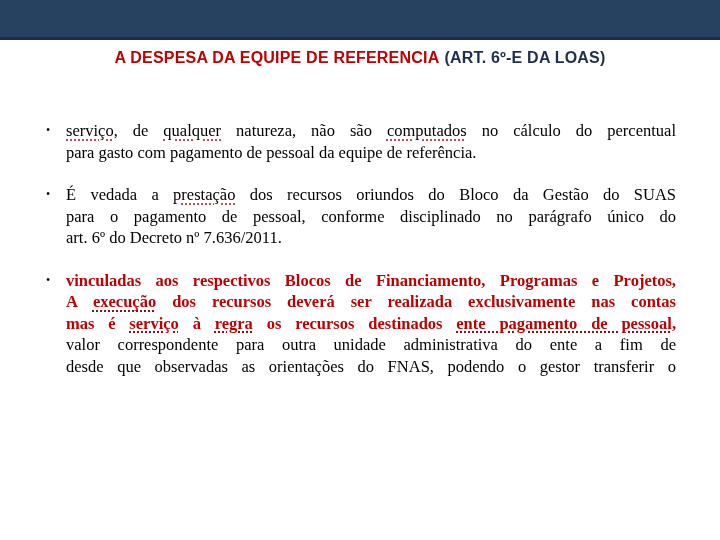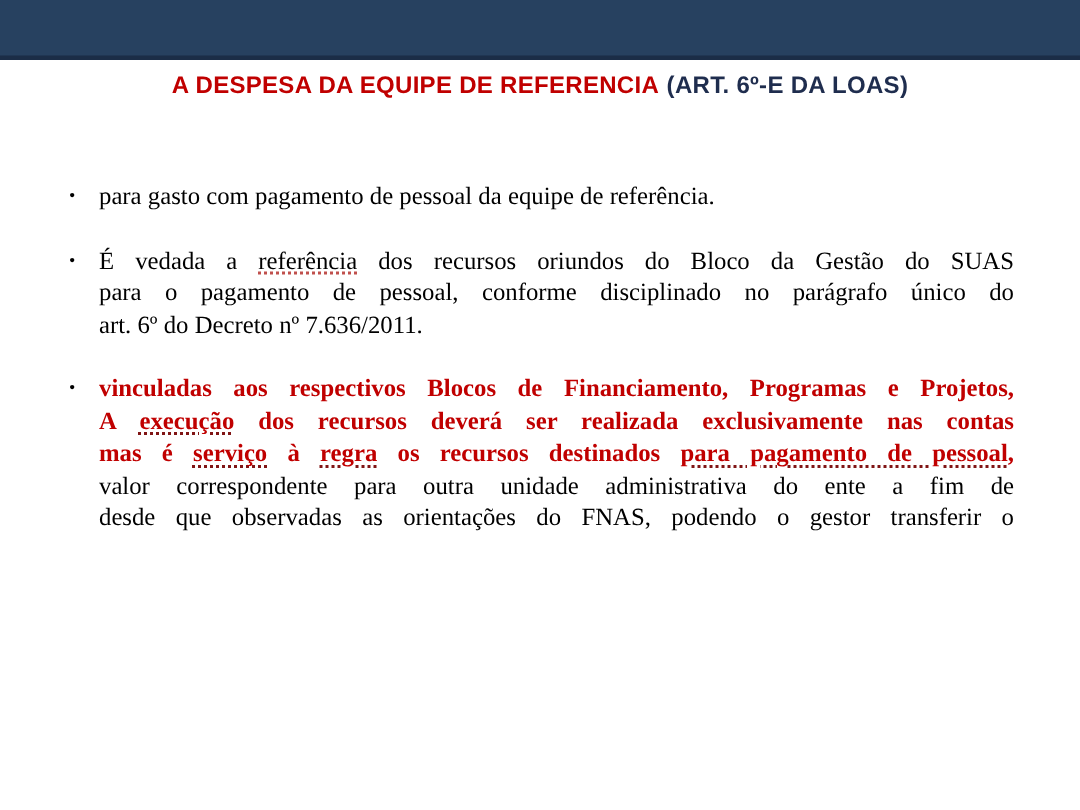--- a/index.html
+++ b/index.html
@@ -86,35 +86,36 @@
 
 <div class="slide">
   <div class="topbar"></div>
   <div class="title">
     <span class="main">A DESPESA DA EQUIPE DE REFERENCIA</span><span class="paren">(ART. 6º-E DA LOAS)</span>
   </div>
   <div class="content">
       <div class="bullet-row">
         <span class="marker">•</span>
         <div class="bullet-body">
+          <div class="line"><span class="seg m">serviço</span><span class="seg">, de </span><span class="seg m">qualquer</span><span class="seg"> natureza, não são </span><span class="seg m">computados</span><span class="seg"> no cálculo do percentual</span></div>
           <div class="line last"><span class="seg">para gasto com pagamento de pessoal da equipe de referência.</span></div>
         </div>
       </div>
       <div class="bullet-row">
         <span class="marker">•</span>
         <div class="bullet-body">
-          <div class="line"><span class="seg">É vedada a </span><span class="seg m">referência</span><span class="seg"> dos recursos oriundos do Bloco da Gestão do SUAS</span></div>
+          <div class="line"><span class="seg">É vedada a </span><span class="seg m">prestação</span><span class="seg"> dos recursos oriundos do Bloco da Gestão do SUAS</span></div>
           <div class="line"><span class="seg">para o pagamento de pessoal, conforme disciplinado no parágrafo único do</span></div>
           <div class="line last"><span class="seg">art. 6º do Decreto nº 7.636/2011.</span></div>
         </div>
       </div>
       <div class="bullet-row">
         <span class="marker">•</span>
         <div class="bullet-body">
           <div class="line"><span class="seg red">vinculadas aos respectivos Blocos de Financiamento, Programas e Projetos,</span></div>
           <div class="line"><span class="seg red">A </span><span class="seg red m">execução</span><span class="seg red"> dos recursos deverá ser realizada exclusivamente nas contas</span></div>
-          <div class="line"><span class="seg red">mas é </span><span class="seg red m">serviço</span><span class="seg red"> à </span><span class="seg red m">regra</span><span class="seg red"> os recursos destinados </span><span class="seg red m">para pagamento de pessoal</span><span class="seg red">,</span></div>
+          <div class="line"><span class="seg red">mas é </span><span class="seg red m">serviço</span><span class="seg red"> à </span><span class="seg red m">regra</span><span class="seg red"> os recursos destinados </span><span class="seg red m">ente pagamento de pessoal</span><span class="seg red">,</span></div>
           <div class="line"><span class="seg">valor correspondente para outra unidade administrativa do ente a fim de</span></div>
           <div class="line"><span class="seg">desde que observadas as orientações do FNAS, podendo o gestor transferir o</span></div>
         </div>
       </div>
     </div>
 </div>
 
 </body></html>

